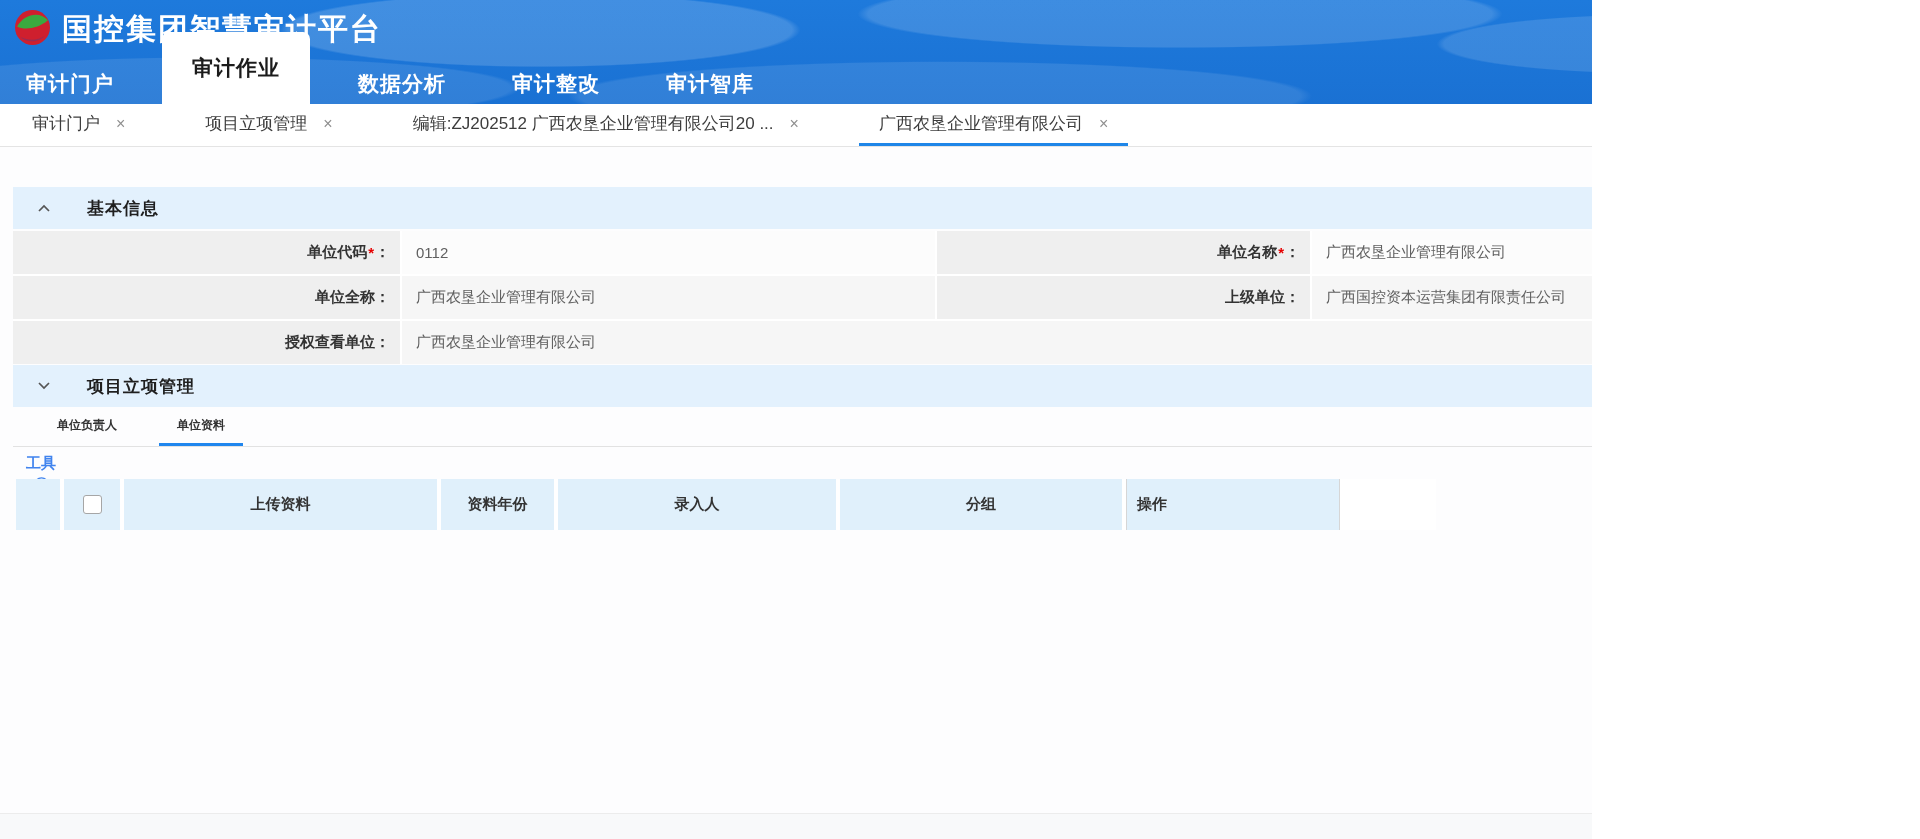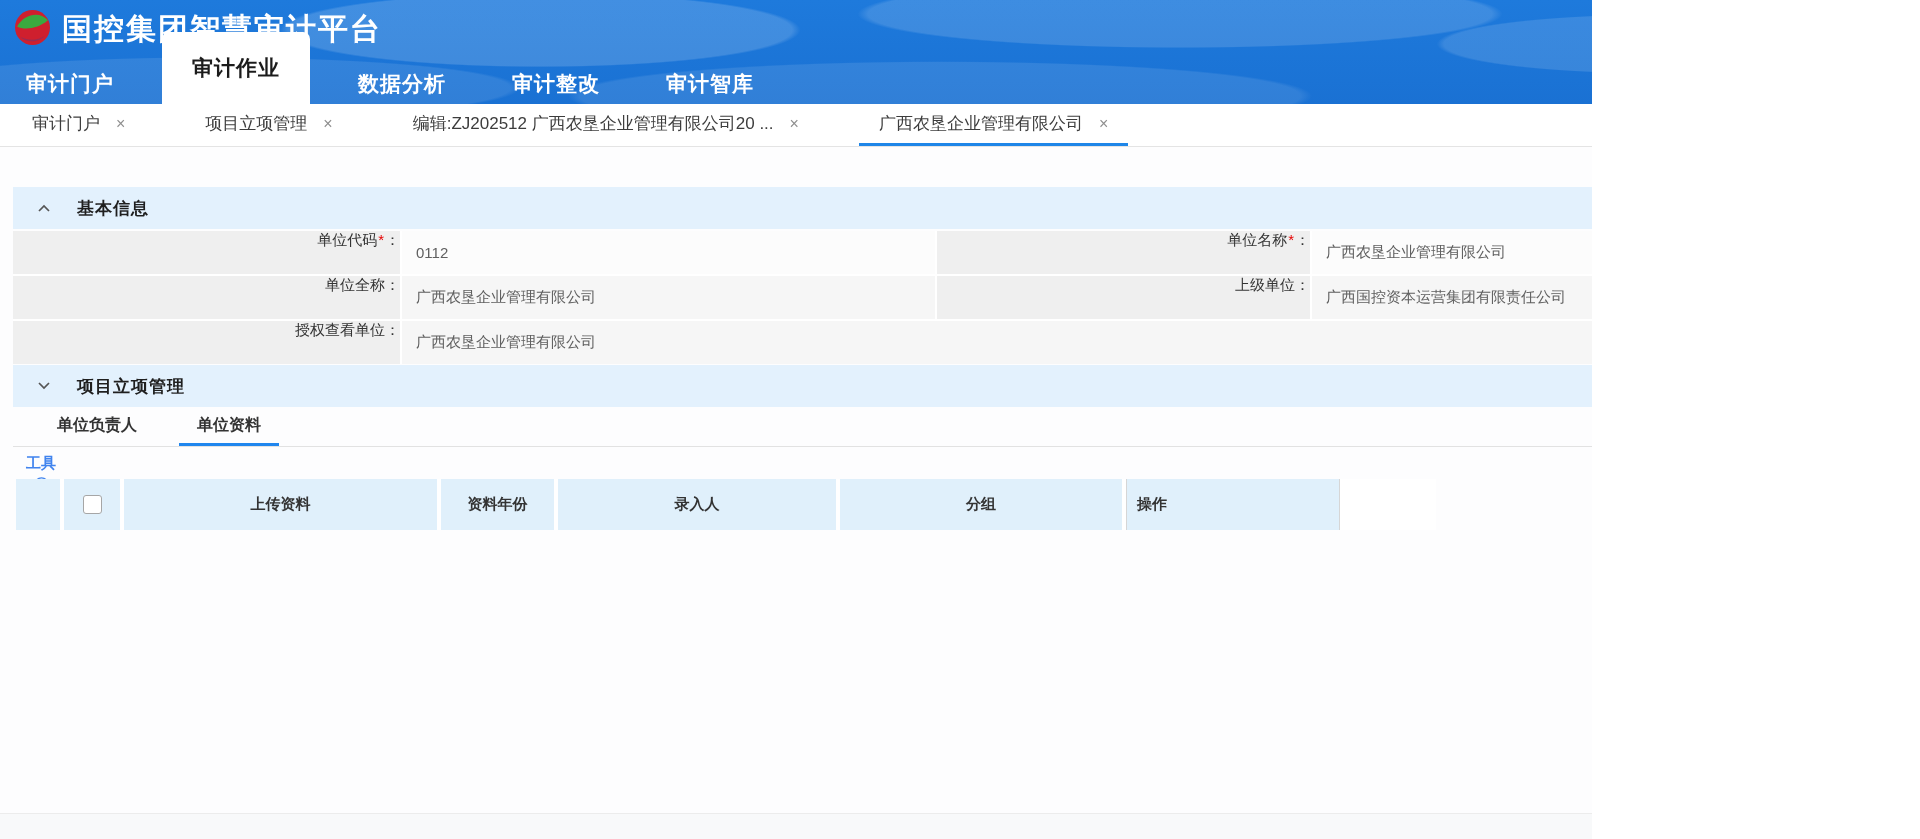--- a/index.html
+++ b/index.html
@@ -38,38 +38,38 @@
 
   
   .body-area{position:absolute;left:0;top:147px;width:1857px;height:666px;background:#fdfdfe;}
   .page-actions{position:absolute;top:12px;right:14px;display:flex;gap:18px;align-items:center;}
   .pa-link{display:flex;align-items:center;gap:5px;color:#4184ee;font-size:15px;font-weight:bold;cursor:pointer;}
   .pa-link .x{font-size:17px;font-weight:normal;}
 
   .sec-hdr{position:absolute;left:13px;width:1842px;height:42px;background:#e3f1fd;
            display:flex;align-items:center;cursor:pointer;}
   .sec-hdr .chev{margin-left:24px;display:flex;}
-  .sec-title{margin-left:26px;font-size:17px;font-weight:bold;color:#1f1f1f;letter-spacing:1px;}
+  .sec-title{margin-left:36px;font-size:17px;font-weight:bold;color:#1f1f1f;letter-spacing:1px;}
   .sec1{top:40px;} .sec2{top:218px;}
 
   .form-grid{position:absolute;left:13px;top:84px;width:1842px;display:grid;
              grid-template-columns:387px 533px 373px 543px;grid-auto-rows:43px;gap:2px;background:#fff;}
-  .f-label{background:#efefef;display:flex;align-items:flex-start;justify-content:flex-end;
-           font-size:15px;font-weight:normal;color:#333;white-space:nowrap;}
+  .f-label{background:#efefef;display:flex;align-items:center;justify-content:flex-end;
+           padding-right:10px;font-size:15px;font-weight:bold;color:#333;white-space:nowrap;}
   .req{color:#e60000;margin:0 1px;}
   .f-value{display:flex;align-items:center;padding-left:14px;font-size:15px;color:#606060;
            position:relative;white-space:nowrap;}
   .v-light{background:#fcfcfc;} .v-gray{background:#f6f6f6;}
   .span3{grid-column:2 / 5;}
   .link-ico{position:absolute;right:14px;top:13px;cursor:pointer;display:flex;}
 
   .sub2-tabs{position:absolute;left:13px;top:260px;width:1842px;height:40px;
              border-bottom:1px solid #e2e2e2;display:flex;align-items:stretch;padding-left:26px;
              box-sizing:border-box;column-gap:24px;}
-  .s2tab{display:flex;align-items:center;padding:0 18px;font-size:16px;font-weight:bold;color:#333;
+  .s2tab{display:flex;align-items:center;padding:0 18px;font-size:12px;font-weight:bold;color:#333;
          border-bottom:3px solid transparent;cursor:pointer;white-space:nowrap;box-sizing:border-box;}
   .s2tab.active{border-bottom-color:#2086ee;}
 
   .tools{position:absolute;left:26px;top:307px;display:flex;align-items:center;gap:4px;cursor:pointer;flex-direction:column;}
   .tools-label{color:#4184ee;font-size:15px;font-weight:bold;}
 
   .tbl-hdr{position:absolute;left:16px;top:332px;display:grid;
            grid-template-columns:44px 56px 313px 113px 278px 282px 214px 92px;gap:4px;background:#fff;}
   .th{height:51px;background:#e0f0fb;display:flex;align-items:center;justify-content:center;
       font-size:15px;font-weight:bold;color:#333;}

